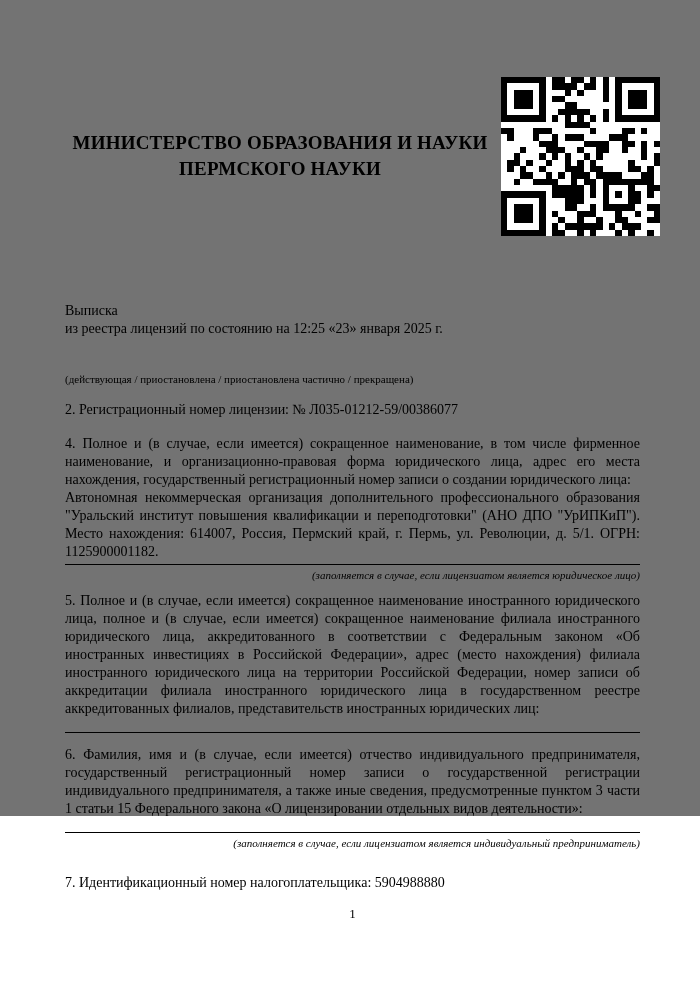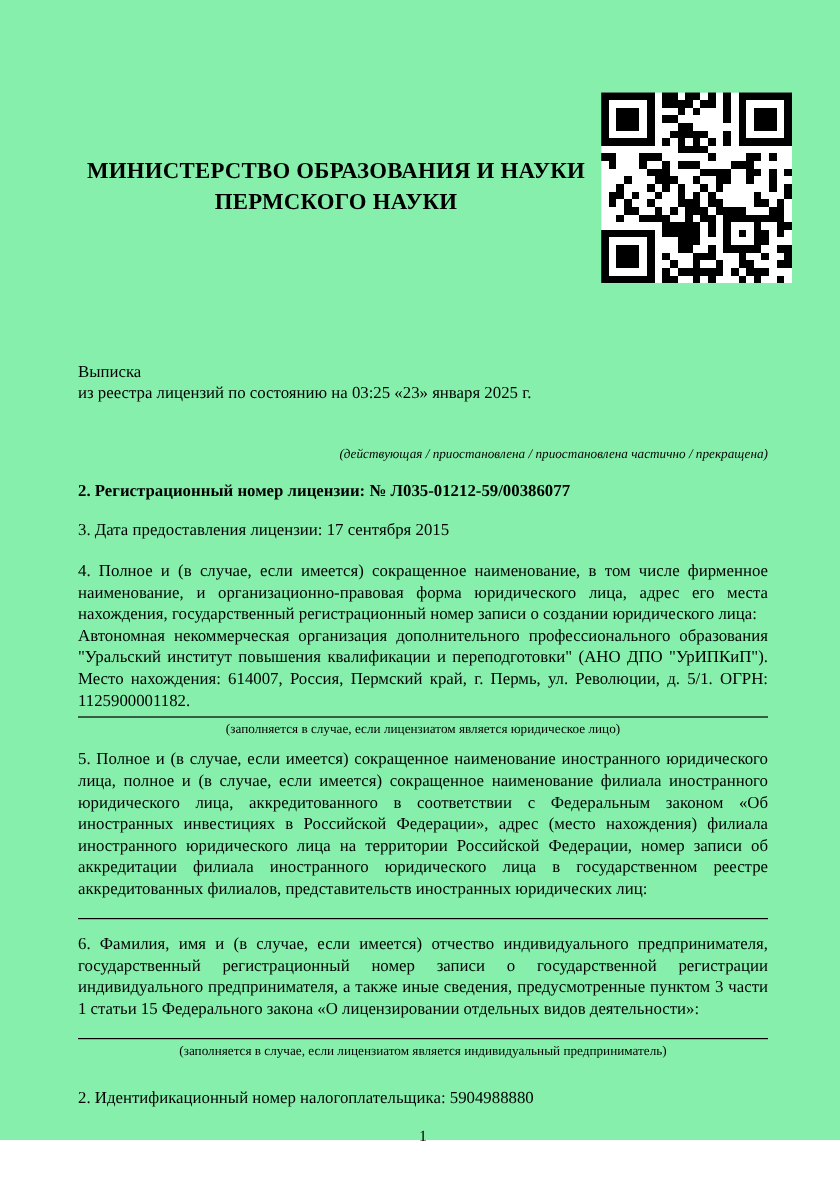--- a/index.html
+++ b/index.html
@@ -1,43 +1,43 @@
 <!DOCTYPE html>
 <html lang="ru"><head>
 <meta charset="utf-8">
 <style>
   * { margin:0; padding:0; box-sizing:border-box; }
   html,body { background:#ffffff; }
   body { width:700px; height:990px; overflow:hidden; }
   .page {
-    position:relative; width:700px; height:950px; background:#86efac;
+    position:relative; width:700px; height:816px; background:#737373;
     font-family:"Liberation Serif","DejaVu Serif",serif; color:#000;
   }
   .header { position:relative; height:235px; }
   .ministry { position:absolute; left:62px; top:130px; width:436px; text-align:center; }
   .ministry-name { font-weight:bold; font-size:19px; line-height:26px; letter-spacing:.2px; }
   .small-caption { font-size:11px; line-height:13px; }
   .ministry .small-caption { margin-top:4px; }
   .qr { position:absolute; top:77px; right:40px; width:159px; height:159px; display:block; }
   .content { padding:0 60px 0 65px; }
   .title-block { text-align:left; margin-top:67px; font-size:14px; line-height:18px; }
   .item { font-size:14px; line-height:18px; }
   .just { text-align:justify; }
   .item-1 { margin-top:35px; }
-  .item-1 .small-caption { text-align:right; margin-top:2px;font-style:italic; }
-  .item-2 { margin-top:15px;font-weight:bold; }
+  .item-1 .small-caption { text-align:left; margin-top:2px; }
+  .item-2 { margin-top:15px; }
   .item-3 { margin-top:15px; }
   .item-4 { margin-top:16px; }
   .item-5 { margin-top:10px; }
   .item-6 { margin-top:13px; }
   .item-7 { margin-top:24px; }
   .fill-line { border:0; border-top:1.6px solid #000; height:0; }
   .line-after-text { margin-top:3px; }
   .line-blank { margin-top:14px; }
-  .caption-center { text-align:center; font-size:11px; line-height:13px; margin-top:4px; }
+  .caption-center { text-align:right; font-size:11px; line-height:13px; margin-top:4px;font-style:italic; }
   .page-number { text-align:center; font-size:13px; margin-top:14px; }
 </style>
 </head>
 <body>
 
 <div class="page">
 
   <div class="header">
     <div class="ministry">
       <div class="ministry-name">МИНИСТЕРСТВО ОБРАЗОВАНИЯ И НАУКИ</div>
@@ -346,53 +346,50 @@
           <rect x="20" y="24" width="1" height="1"></rect>
           <rect x="23" y="24" width="1" height="1"></rect>
         </g>
       </svg>
   </div>
 
   <div class="content">
 
     <div class="title-block">
       <div>Выписка</div>
-      <div>из реестра лицензий по состоянию на 03:25 «23» января 2025 г.</div>
+      <div>из реестра лицензий по состоянию на 12:25 «23» января 2025 г.</div>
     </div>
 
     <div class="item item-1">
       <div class="small-caption">(действующая / приостановлена / приостановлена частично / прекращена)</div>
     </div>
 
     <div class="item item-2">
       <div>2. Регистрационный номер лицензии: № Л035-01212-59/00386077</div>
     </div>
 
-    <div class="item item-3">
-      <div>3. Дата предоставления лицензии: 17 сентября 2015</div>
-    </div>
 
     <div class="item item-4">
       <div class="just">4. Полное и (в случае, если имеется) сокращенное наименование, в том числе фирменное наименование, и организационно-правовая форма юридического лица, адрес его места нахождения, государственный регистрационный номер записи о создании юридического лица:</div>
       <div class="just">Автономная некоммерческая организация дополнительного профессионального образования "Уральский институт повышения квалификации и переподготовки" (АНО ДПО "УрИПКиП"). Место нахождения: 614007, Россия, Пермский край, г. Пермь, ул. Революции, д. 5/1. ОГРН: 1125900001182.</div>
       <hr class="fill-line line-after-text">
       <div class="caption-center">(заполняется в случае, если лицензиатом является юридическое лицо)</div>
     </div>
 
     <div class="item item-5">
       <div class="just">5. Полное и (в случае, если имеется) сокращенное наименование иностранного юридического лица, полное и (в случае, если имеется) сокращенное наименование филиала иностранного юридического лица, аккредитованного в соответствии с Федеральным законом «Об иностранных инвестициях в Российской Федерации», адрес (место нахождения) филиала иностранного юридического лица на территории Российской Федерации, номер записи об аккредитации филиала иностранного юридического лица в государственном реестре аккредитованных филиалов, представительств иностранных юридических лиц:</div>
       <hr class="fill-line line-blank">
     </div>
 
     <div class="item item-6">
       <div class="just">6. Фамилия, имя и (в случае, если имеется) отчество индивидуального предпринимателя, государственный регистрационный номер записи о государственной регистрации индивидуального предпринимателя, а также иные сведения, предусмотренные пунктом 3 части 1 статьи 15 Федерального закона «О лицензировании отдельных видов деятельности»:</div>
       <hr class="fill-line line-blank">
       <div class="caption-center">(заполняется в случае, если лицензиатом является индивидуальный предприниматель)</div>
     </div>
 
     <div class="item item-7">
-      <div>2. Идентификационный номер налогоплательщика: 5904988880</div>
+      <div>7. Идентификационный номер налогоплательщика: 5904988880</div>
     </div>
 
     <div class="page-number">1</div>
 
   </div>
 </div>
 
 </body></html>

